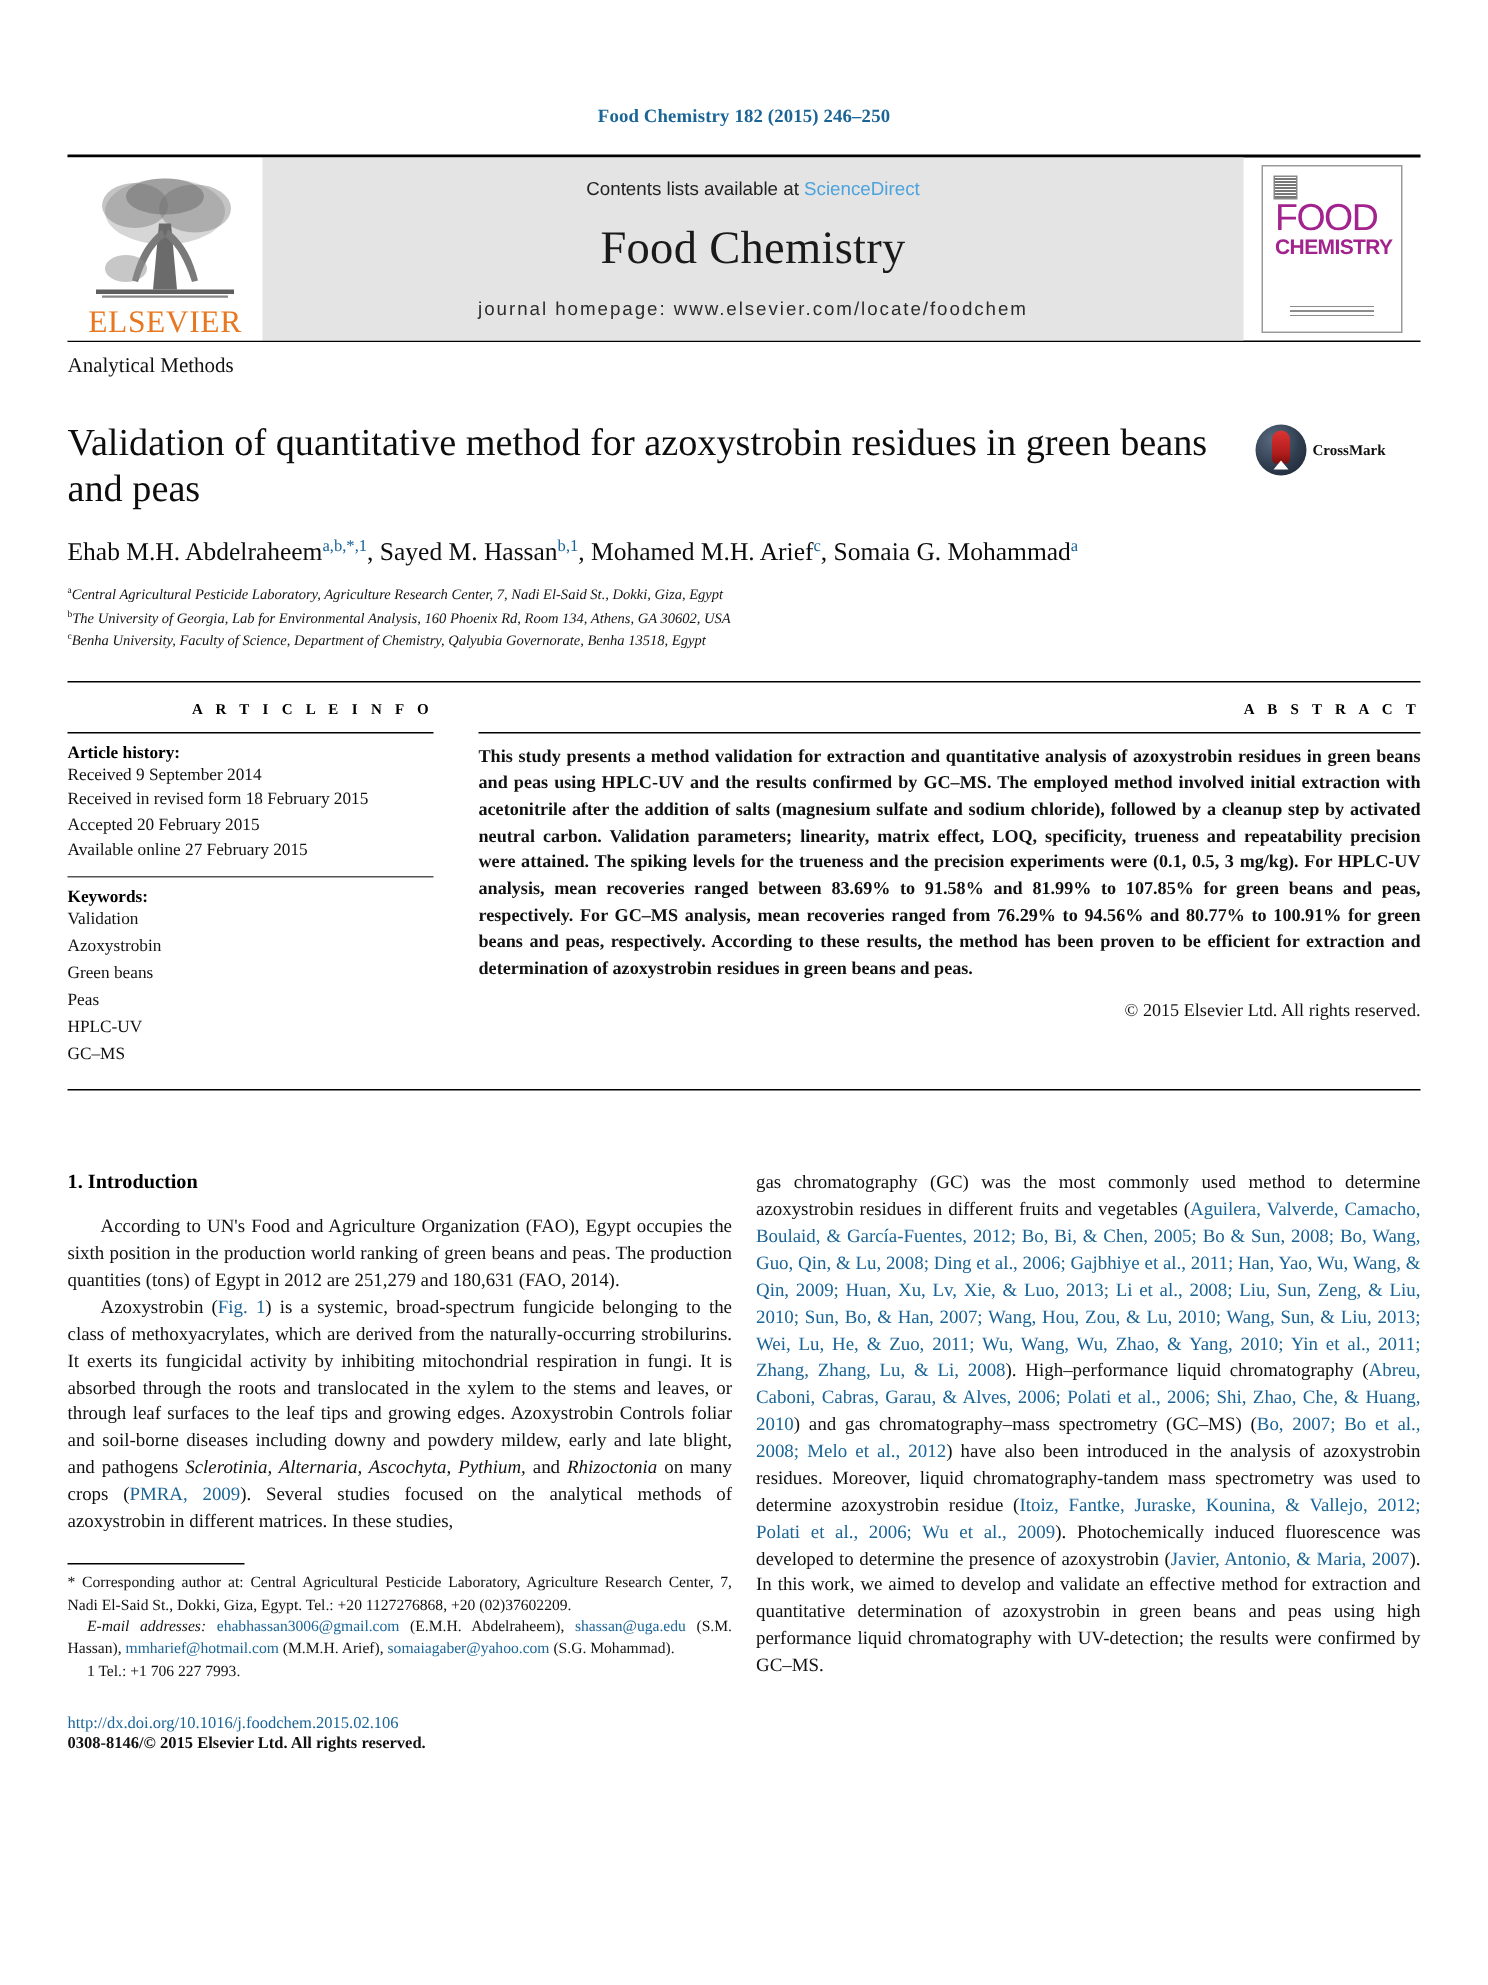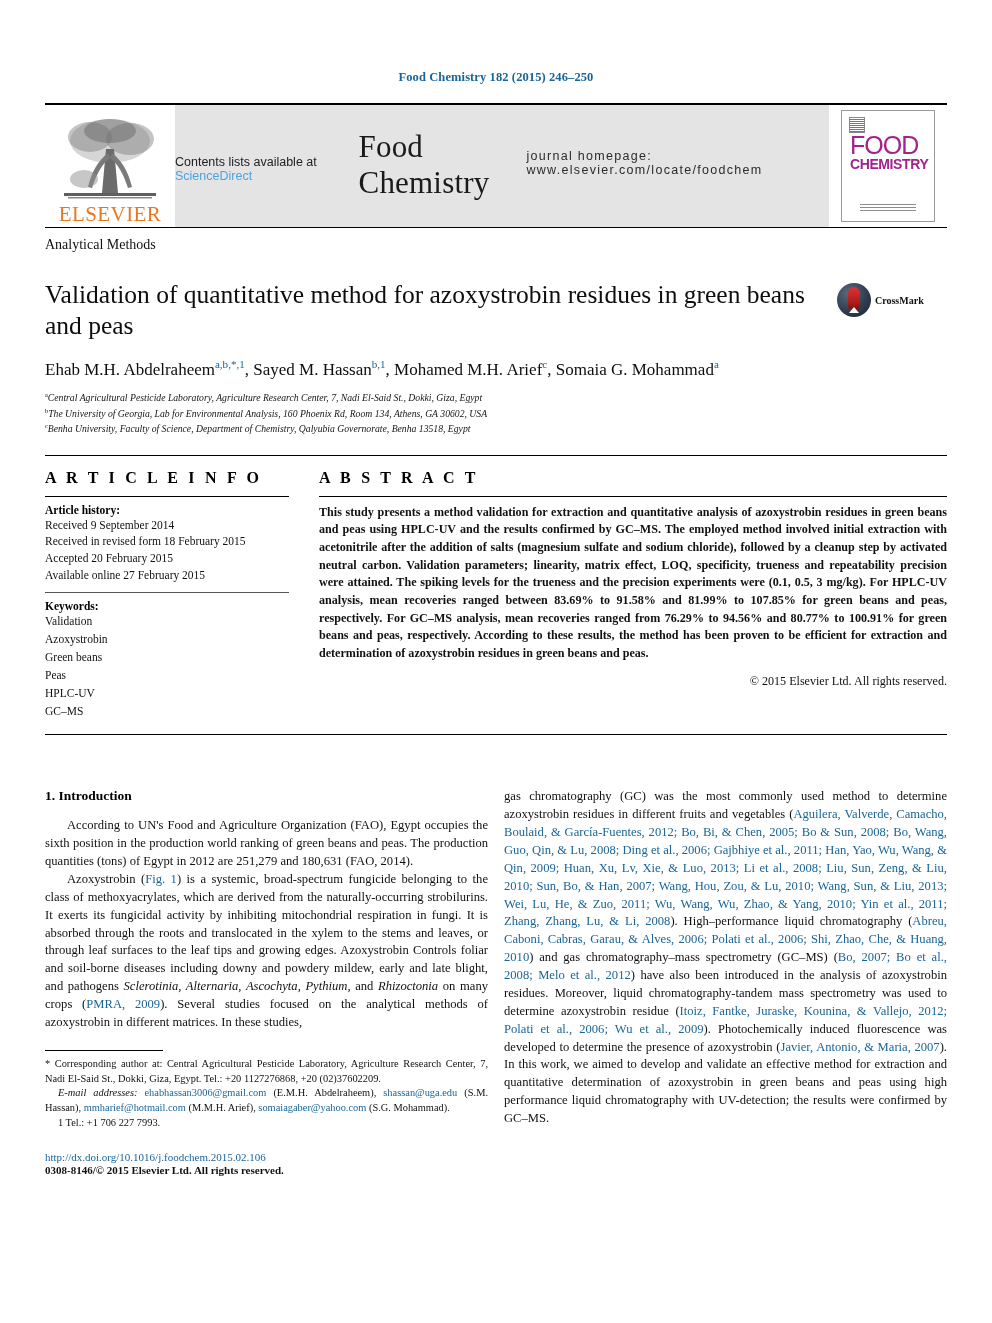--- a/index.html
+++ b/index.html
@@ -62,21 +62,21 @@
     color: #e87722;
     font-family: "Liberation Serif", serif;
     font-size: 21px;
     letter-spacing: 0.4px;
     line-height: 1;
   }
   .banner {
     flex: 1 1 auto;
     background: #e4e4e4;
     display: flex;
-    flex-direction: row;
+    flex-direction: column;
     align-items: center;
     justify-content: center;
     position: relative;
   }
   .banner-top {
     font-family: "Liberation Sans", sans-serif;
     font-size: 12.5px;
     color: #222;
     margin-top: 6px;
   }
@@ -245,24 +245,25 @@
     padding-right: 24px;
     box-sizing: border-box;
   }
   .col-abs {
     flex: 1 1 auto;
     padding-left: 6px;
   }
   .hdr {
     font-family: "Liberation Serif", serif;
     font-weight: bold;
-    font-size: 16px;
+    font-size: 10px;
     letter-spacing: 3.2px;
     color: #000;
     margin-bottom: 9px;
+    text-align: right;
   }
   .rule {
     border-top: 1px solid #000;
     margin: 0 0 7px 0;
   }
   .rule-thin {
     border-top: 0.8px solid #555;
     margin: 9px 0 7px 0;
   }
   .info-sub {

